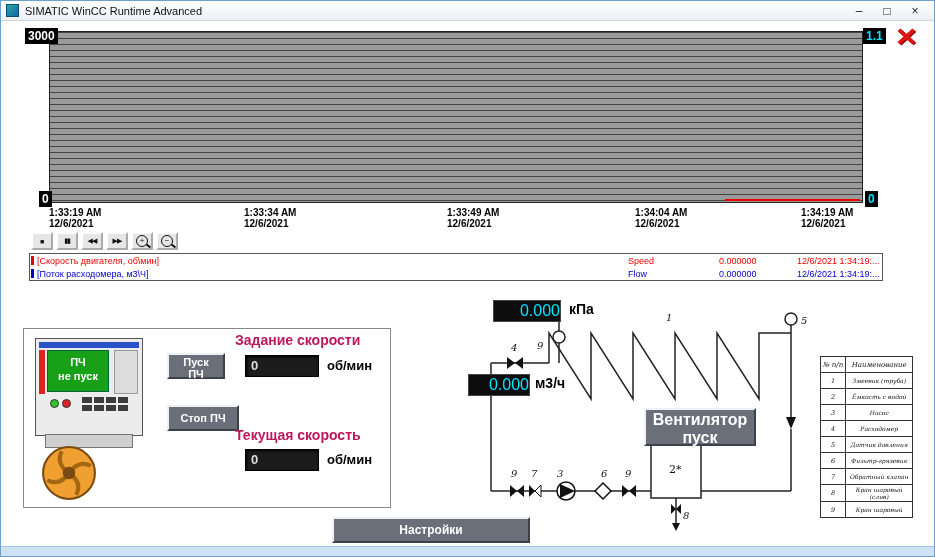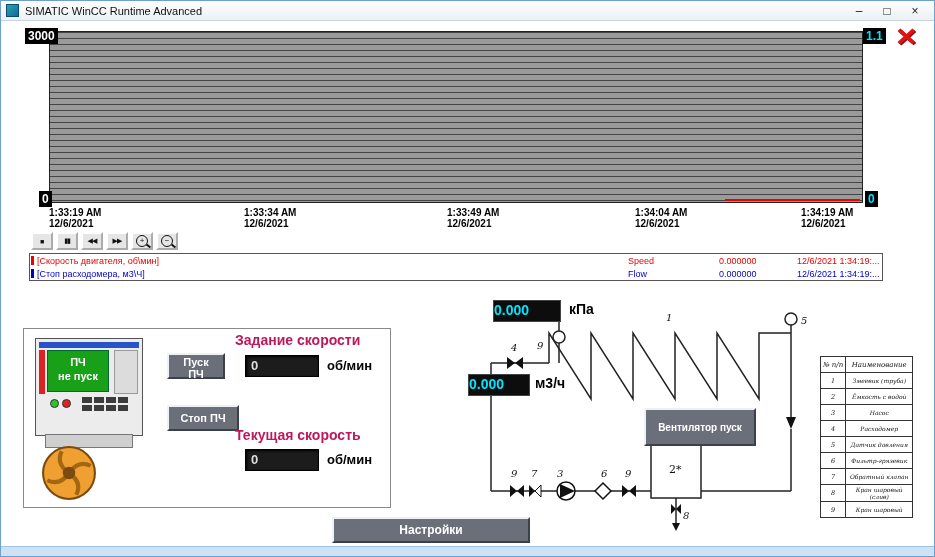--- a/index.html
+++ b/index.html
@@ -55,33 +55,33 @@
   .led.green{left:14px;top:60px;background:#2ec22e;}
   .led.redl{left:26px;top:60px;background:#d22;}
   .vfd-keys{position:absolute;left:46px;top:58px;width:52px;display:flex;flex-wrap:wrap;gap:2px;}
   .vfd-keys i{width:10px;height:6px;background:#3c3c3c;display:block;}
   .vfd-base{position:absolute;left:44px;top:433px;width:86px;height:12px;background:#cfcfcf;border:1px solid #777;}
   .fan{position:absolute;left:40px;top:444px;}
   .btn{background:#6a6f7a;color:#fff;font-weight:bold;border:2px solid;cursor:pointer;
        border-color:#eef1f6 #3c4048 #3c4048 #eef1f6;font-family:"Liberation Sans",sans-serif;}
   #btn-start{position:absolute;left:166px;top:352px;width:58px;height:26px;font-size:11px;}
   #btn-stop{position:absolute;left:166px;top:404px;width:72px;height:26px;font-size:11px;}
-  #btn-fan{position:absolute;left:643px;top:407px;width:112px;height:38px;font-size:10px;z-index:5;}
+  #btn-fan{position:absolute;left:643px;top:407px;width:112px;height:38px;font-size:16px;z-index:5;}
   #btn-settings{position:absolute;left:331px;top:516px;width:198px;height:26px;font-size:12px;}
   .h-label{position:absolute;font-size:14px;font-weight:bold;color:#be185d;}
   #lbl-set{left:234px;top:331px;} #lbl-cur{left:234px;top:426px;}
   .val-display{position:absolute;background:#1c1c1c;color:#ddd;font-size:13px;font-weight:bold;border:1px solid #000;
                box-shadow:inset 1px 1px 3px #000;padding:2px 0 0 5px;box-sizing:border-box;}
   #disp-set{left:244px;top:354px;width:74px;height:22px;}
   #disp-cur{left:244px;top:448px;width:74px;height:22px;}
   .unit{position:absolute;font-size:13px;font-weight:bold;color:#000;}
   #unit-set{left:326px;top:357px;} #unit-cur{left:326px;top:451px;}
   
-  .cyan-display{position:absolute;background:#0d0d0d;color:#00e5ff;font-size:14px;font-weight:bold;
-                text-align:left;border:1px solid #444;line-height:19px;z-index:5;}
+  .cyan-display{position:absolute;background:#0d0d0d;color:#00e5ff;font-size:16px;font-weight:normal;
+                text-align:right;border:1px solid #444;line-height:19px;z-index:5;}
   #disp-press{left:492px;top:299px;width:66px;height:20px;}
   #disp-flow{left:467px;top:373px;width:60px;height:20px;}
   #unit-press{left:568px;top:300px;font-size:14px;} #unit-flow{left:534px;top:374px;font-size:14px;}
   .psvg{position:absolute;left:450px;top:290px;z-index:1;}
   .psvg text{font-family:"DejaVu Serif",serif;font-style:italic;font-size:10px;fill:#111;}
   .psvg text.big{font-size:11px;font-style:normal;}
   
   .equip{position:absolute;left:819px;top:355px;border-collapse:collapse;font-family:"DejaVu Serif",serif;
          font-style:italic;background:#fff;z-index:5;}
   .equip td{border:1px solid #333;font-size:6.5px;padding:1px 2px;text-align:center;height:13px;color:#111;}
@@ -159,21 +159,21 @@
   <div class="legend">
     <div class="lrow r-red">
       <span class="chip red"></span>
       <span class="lcell c1">[Скорость двигателя, об\мин]</span>
       <span class="lcell c2">Speed</span>
       <span class="lcell c3">0.000000</span>
       <span class="lcell c4">12/6/2021 1:34:19:...</span>
     </div>
     <div class="lrow r-blue">
       <span class="chip blue"></span>
-      <span class="lcell c1">[Стоп расходомера, м3\Ч]</span>
+      <span class="lcell c1">[Поток расходомера, м3\Ч]</span>
       <span class="lcell c2">Flow</span>
       <span class="lcell c3">0.000000</span>
       <span class="lcell c4">12/6/2021 1:34:19:...</span>
     </div>
   </div>
 
   <div class="panel"></div>
 
   <div class="vfd">
     <div class="vfd-titlebar"></div>

